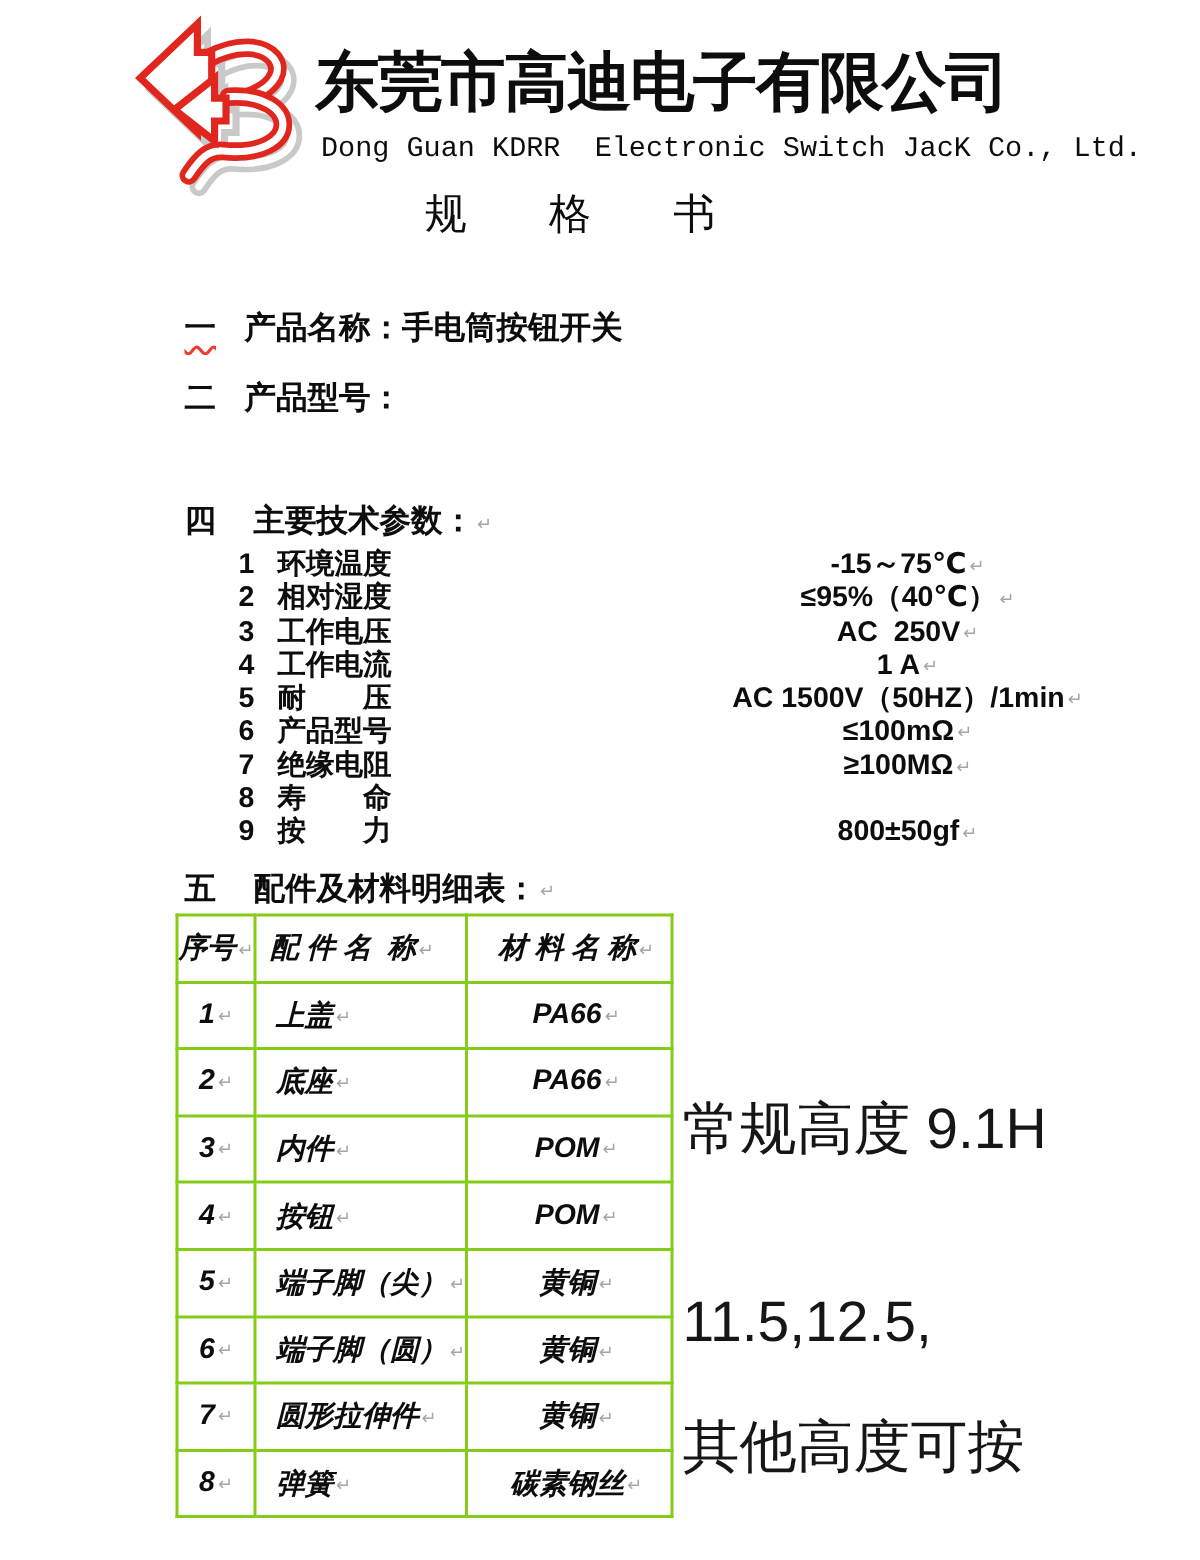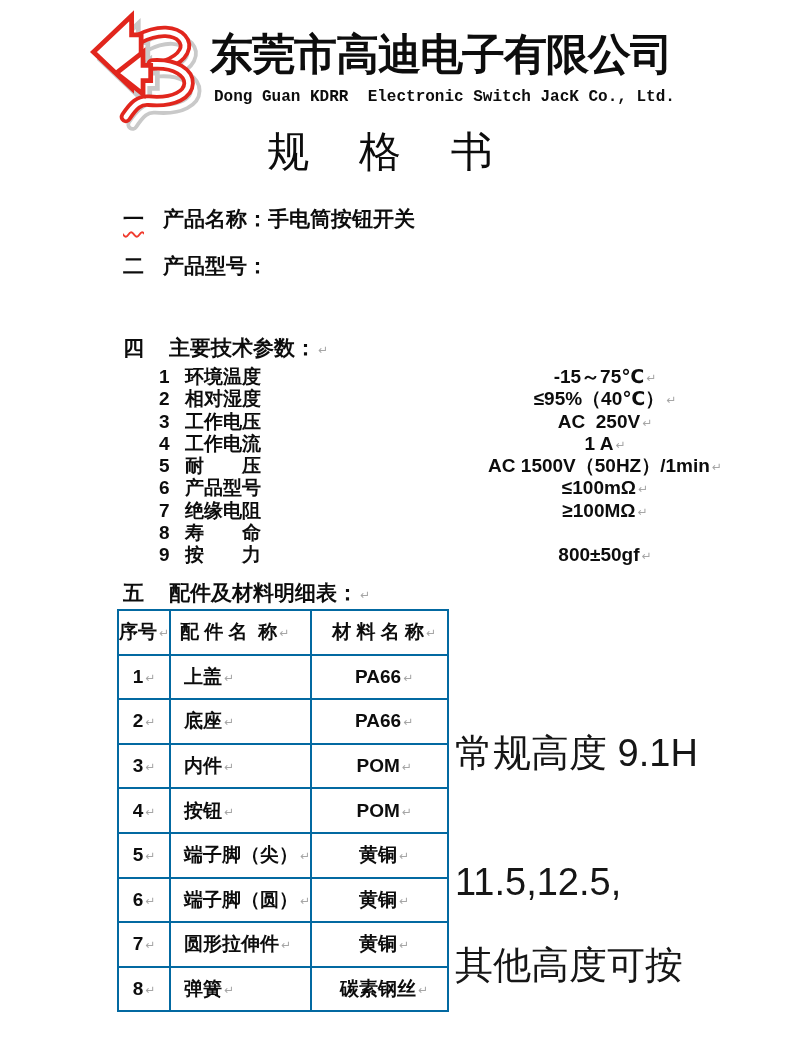--- a/index.html
+++ b/index.html
@@ -4,43 +4,43 @@
 <style>
   html,body{margin:0;padding:0;background:#ffffff;}
   .page{position:relative;width:791px;height:1040px;background:#ffffff;overflow:hidden;
         font-family:"Liberation Sans","DejaVu Sans",sans-serif;color:#0d0d0d;}
 
   
   .logo{position:absolute;left:82px;top:10px;width:124px;height:128px;}
   .co-cn{position:absolute;left:210px;top:26px;font-family:"Liberation Serif","DejaVu Serif",serif;
          font-weight:bold;font-size:43px;letter-spacing:-1px;white-space:pre;}
   .co-en{position:absolute;left:214px;top:88px;font-family:"Liberation Mono","DejaVu Sans Mono",monospace;
-         font-weight:bold;font-size:16px;white-space:pre;}
+         font-weight:normal;font-size:19px;white-space:pre;}
   .doc-title{position:absolute;left:140px;top:124px;width:480px;text-align:center;
-             font-size:42px;font-weight:400;word-spacing:38px;white-space:pre;}
+             font-size:28px;font-weight:400;word-spacing:38px;white-space:pre;font-family:Liberation Mono, monospace;}
 
   
   .sec{position:absolute;left:123px;font-size:21px;font-weight:bold;line-height:26px;white-space:pre;}
   .sec .txt{margin-left:19px;}
   .sec.wide .txt{margin-left:25px;}
   #sec1{top:206px;} #sec2{top:253px;} #sec3{top:293px;} #sec4{top:335px;} #sec5{top:580px;}
   .wavy{text-decoration:underline;text-decoration-style:wavy;text-decoration-color:#f03b2e;
         text-decoration-thickness:1.5px;text-underline-offset:5px;}
 
   
   .params{position:absolute;left:123px;top:366px;width:650px;}
   .param-row{position:relative;height:22.3px;font-weight:bold;font-size:19px;line-height:22.3px;}
   .pno{position:absolute;left:36px;}
   .pname{position:absolute;left:62px;white-space:pre;}
   .pval{position:absolute;left:327px;width:310px;text-align:center;white-space:pre;}
 
   
   .ptable{position:absolute;left:117px;top:609px;border-collapse:collapse;table-layout:fixed;}
-  .ptable td,.ptable th{border:2px solid #0369a1;height:42.6px;font-size:19px;font-weight:bold;
-                        padding:0;vertical-align:middle;white-space:pre;overflow:hidden;}
+  .ptable td,.ptable th{border:2px solid #84cc16;height:42.6px;font-size:19px;font-weight:bold;
+                        padding:0;vertical-align:middle;white-space:pre;overflow:hidden;font-style:italic;}
   .col-no{width:48px;text-align:center;}
   .col-part{width:126px;text-align:left;padding-left:13px !important;}
   .col-mat{width:126px;text-align:center;padding-left:9px !important;}
   .ptable th.col-part,.ptable th.col-mat{padding-left:9px !important;}
 
   
   .note{position:absolute;left:455px;font-size:38px;line-height:43px;font-weight:400;
         color:#161616;white-space:pre;}
   #note-heights{top:646px;}
   #note-custom{top:848px;line-height:47px;}

